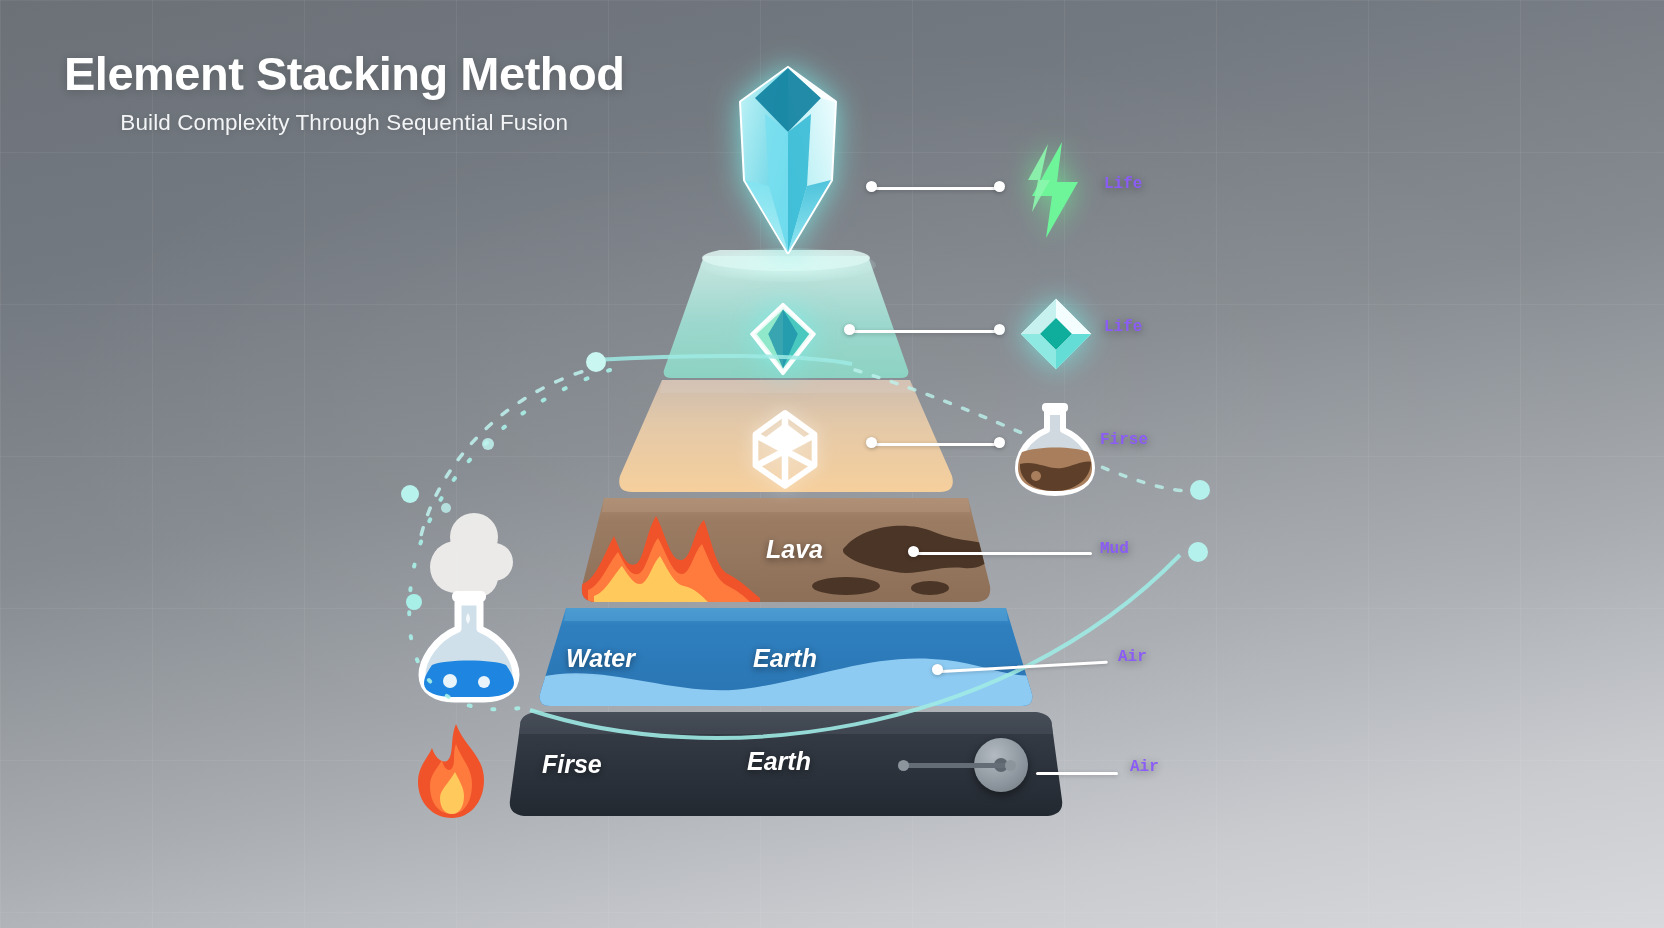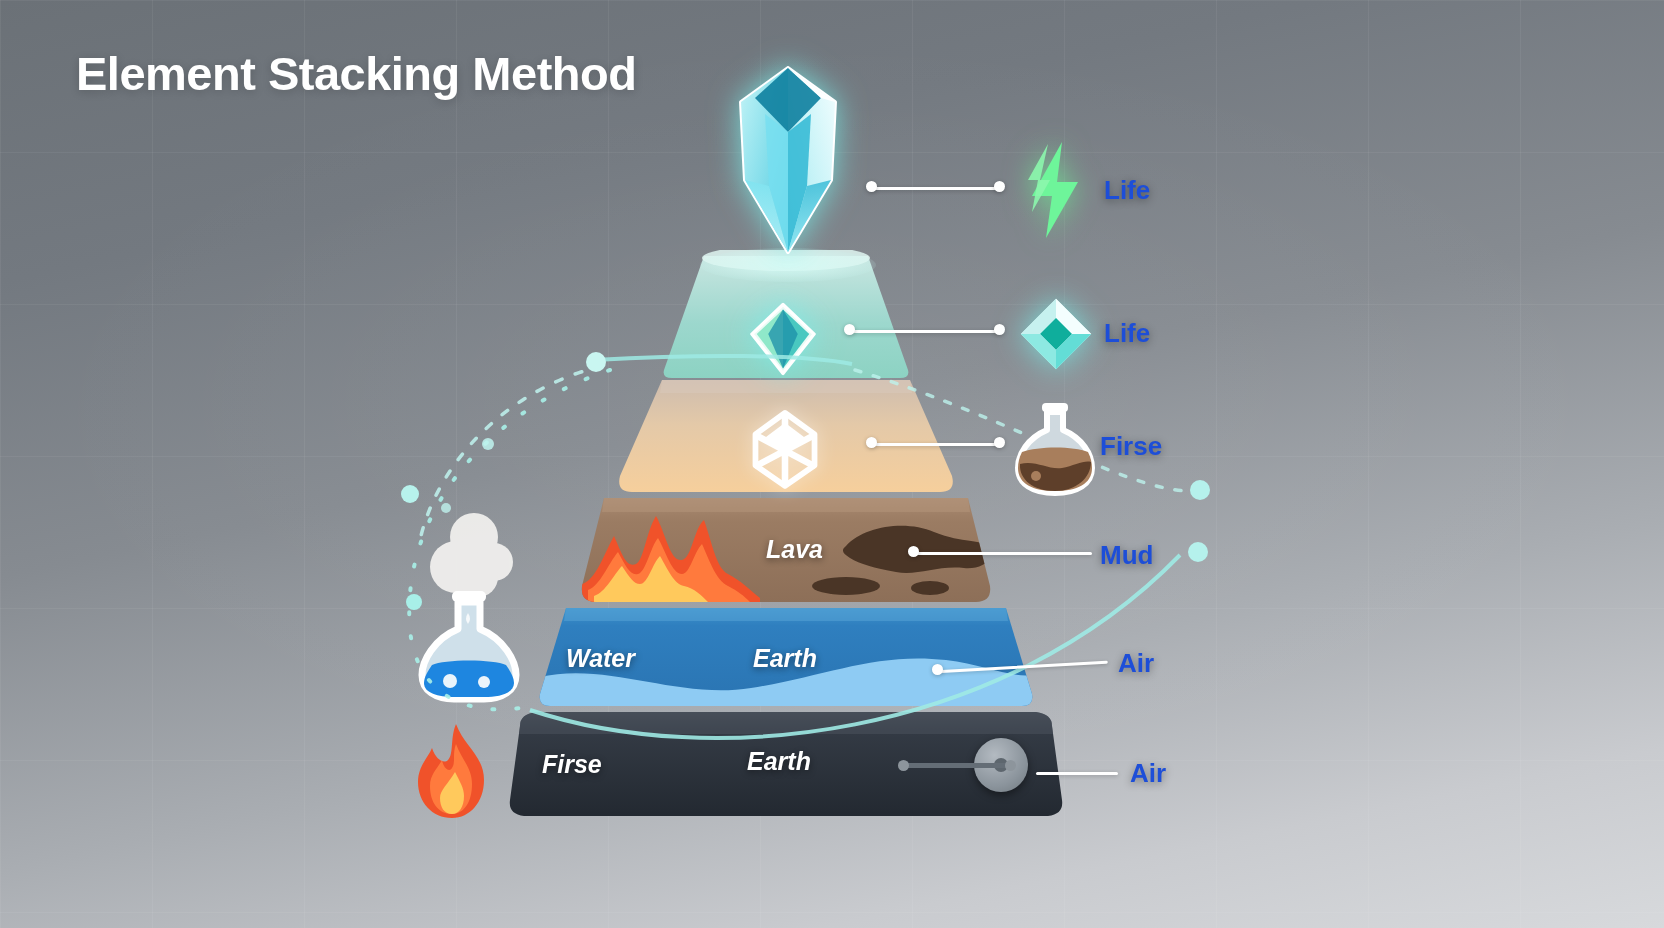--- a/index.html
+++ b/index.html
@@ -17,21 +17,21 @@
     background-size:152px 152px;
     pointer-events:none;
   }
   #vign {
     position:absolute; inset:0;
     background:radial-gradient(ellipse 70% 60% at 50% 45%, rgba(255,255,255,.05), transparent 70%);
     pointer-events:none;
   }
 
   
-  #header { position:absolute; left:76px; top:48px;text-align:center; }
+  #header { position:absolute; left:64px; top:48px;text-align:center; }
   #title {
     font-size:47px; font-weight:700; color:#fff; letter-spacing:-.5px;
     text-shadow:0 2px 10px rgba(0,0,0,.18); line-height:1.12;
   }
   #subtitle {
     margin-top:9px; font-size:22.5px; color:#f2f4f6; font-weight:400;
     letter-spacing:.1px; text-shadow:0 1px 6px rgba(0,0,0,.15);
   }
 
   
@@ -51,39 +51,40 @@
 
   
   .conn { position:absolute; height:3px; background:#fff; border-radius:2px;
           box-shadow:0 1px 4px rgba(0,0,0,.2); }
   .dot { position:absolute; width:11px; height:11px; border-radius:50%;
          background:#fff; box-shadow:0 1px 4px rgba(0,0,0,.25); }
 
   
   .legend-item { position:absolute; display:flex; align-items:center; gap:0; }
   .legend-text {
-    color:#1d4ed8; font-weight:700; font-size:26px;
-    text-shadow:0 2px 8px rgba(0,0,0,.4); white-space:nowrap;
+    color:#8b5cf6; font-weight:700; font-size:16px;
+    text-shadow:0 2px 8px rgba(0,0,0,.4); white-space:nowrap;font-family:Liberation Mono, monospace;
   }
 
   .ic { position:absolute; }
 
   
   .glow-green { filter:drop-shadow(0 0 14px rgba(110,245,150,.75)); }
   .glow-cyan  { filter:drop-shadow(0 0 15px rgba(120,240,235,.8)); }
   .glow-white { filter:drop-shadow(0 0 9px rgba(255,255,255,.5)); }
 </style>
 </head>
 <body>
 
 <div id="grid"></div>
 <div id="vign"></div>
 
 <div id="header">
   <div id="title">Element Stacking Method</div>
+  <div id="subtitle">Build Complexity Through Sequential Fusion</div>
 </div>
 
 <div class="layer" id="tier1">
   <svg class="lyr-shape" viewBox="0 0 560 112" preserveAspectRatio="none">
     <defs>
       <linearGradient id="gBase" x1="0" y1="0" x2="0" y2="1">
         <stop offset="0%" stop-color="#434a54"></stop>
         <stop offset="16%" stop-color="#343b45"></stop>
         <stop offset="100%" stop-color="#232931"></stop>
       </linearGradient>

